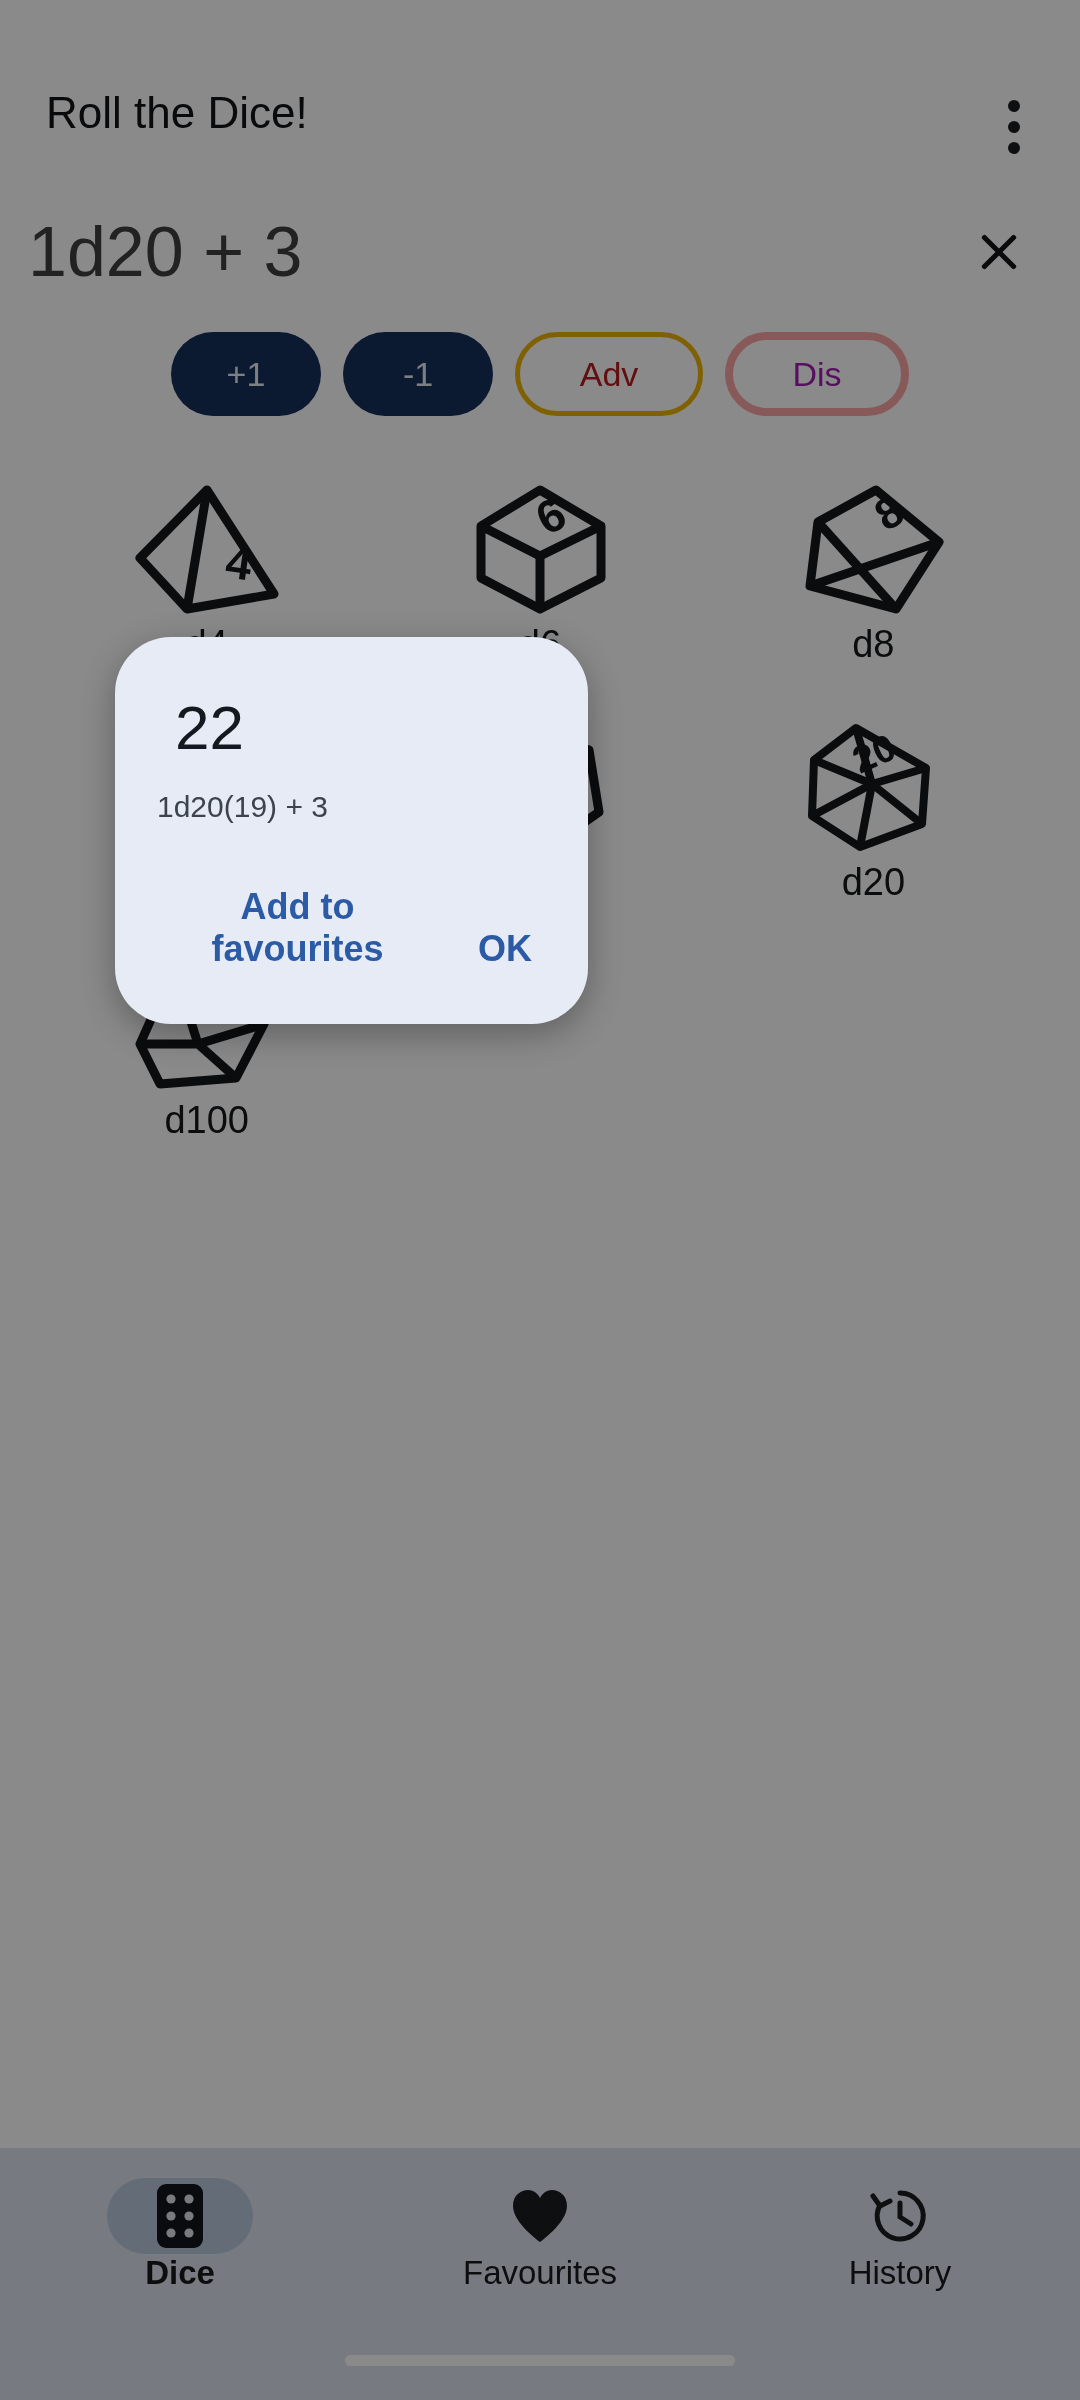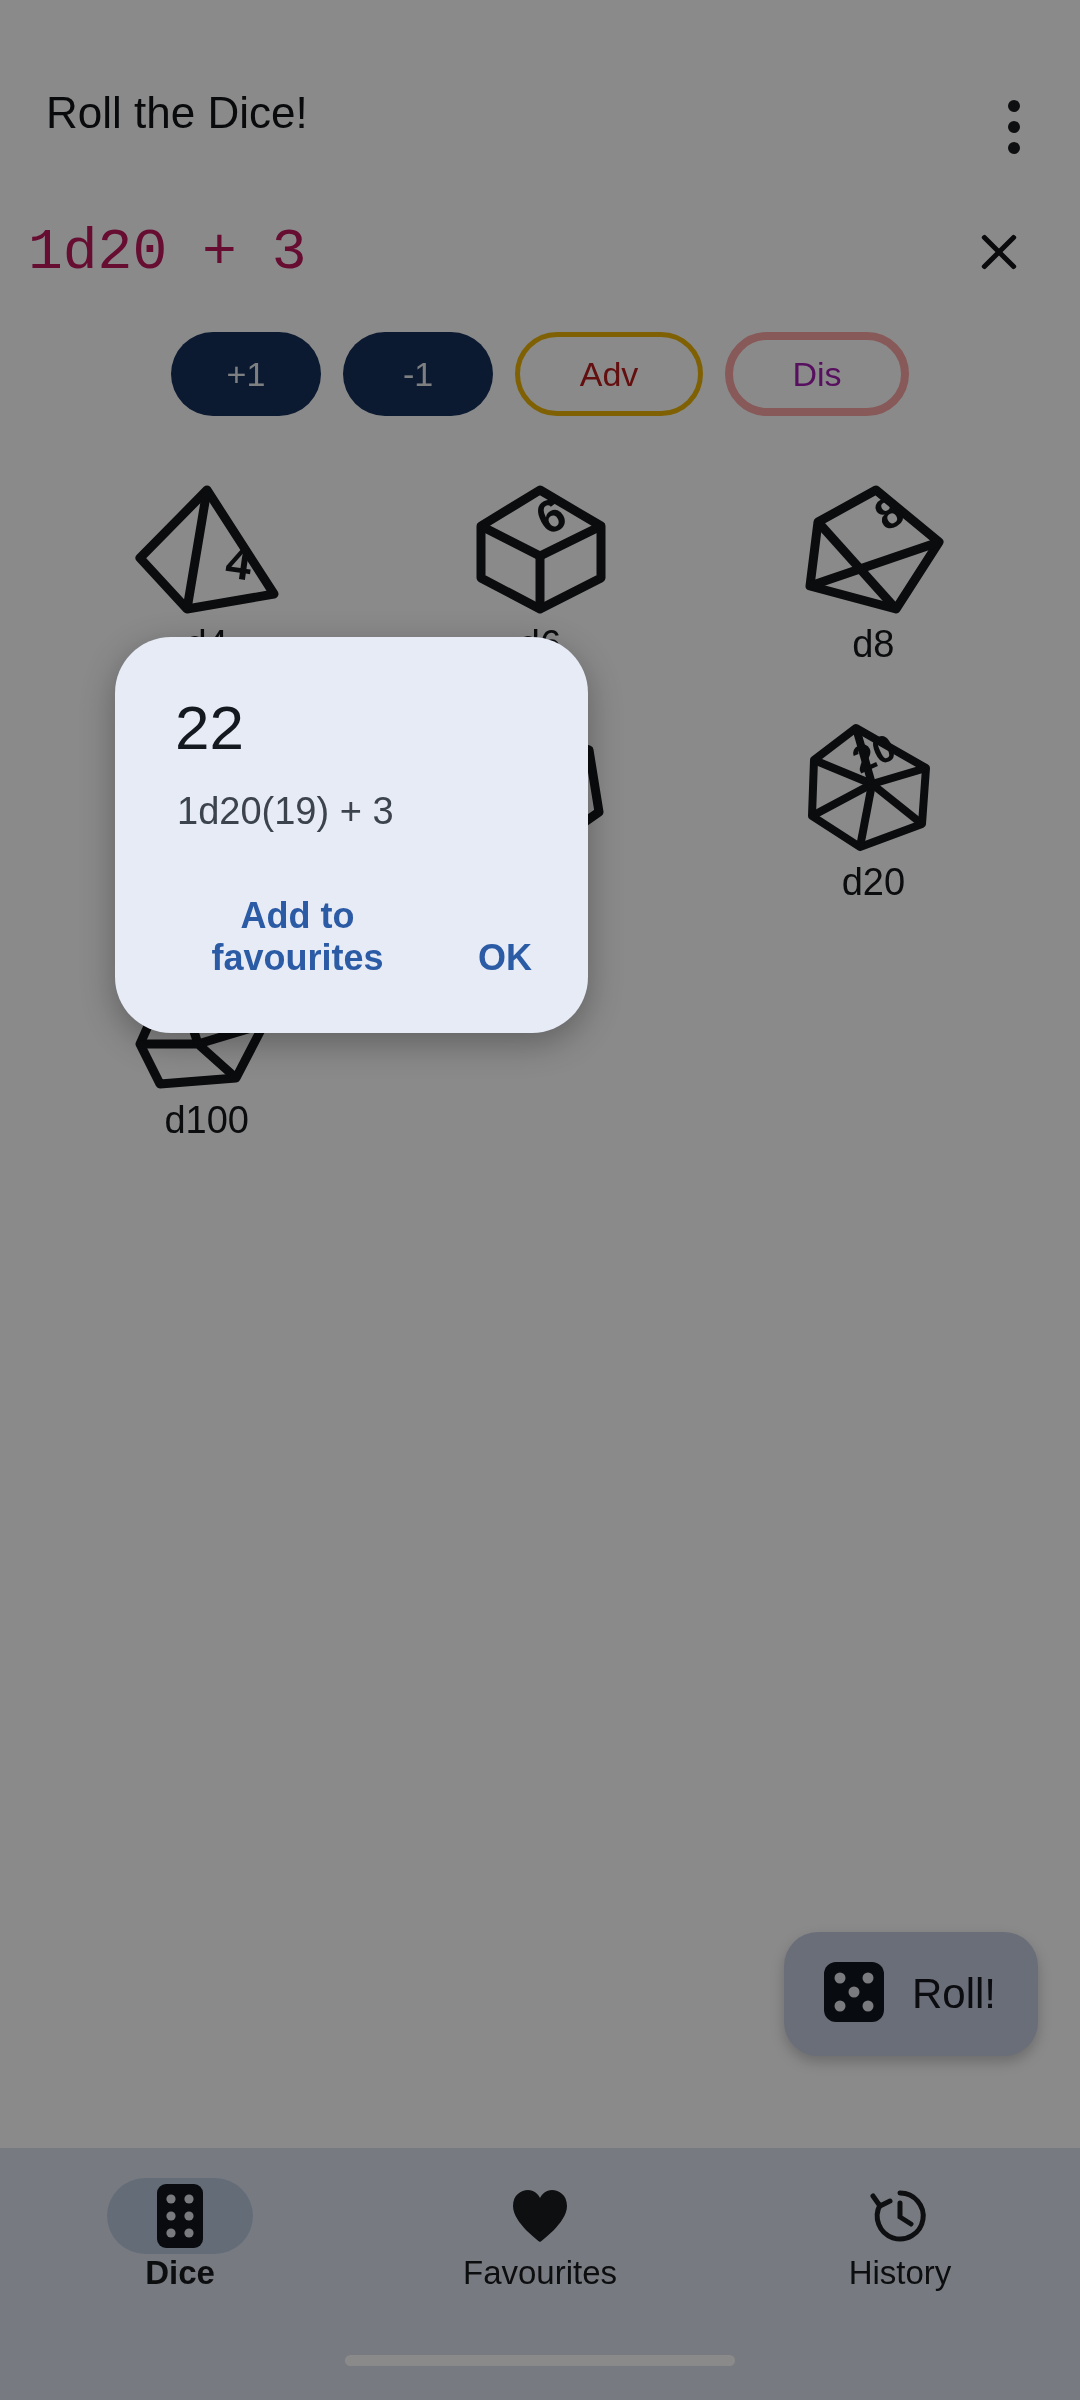--- a/index.html
+++ b/index.html
@@ -38,21 +38,21 @@
   .appbar-title { font-size:44px; color:#121417; font-weight:400; }
   .kebab { display:flex; flex-direction:column; gap:9px; padding:12px 16px; cursor:pointer; }
   .kebab i { width:12px; height:12px; border-radius:50%; background:#1b1c1e; display:block; }
 
   
   .formula-row {
     height:104px; flex:0 0 104px;
     display:flex; align-items:center; justify-content:space-between;
     padding:0 52px 0 28px;
   }
-  .formula-text { font-size:58px; color:#be185d; font-weight:400;font-family:Liberation Mono, monospace; }
+  .formula-text { font-size:70px; color:#404040; font-weight:400; }
   .close-x { width:58px; height:58px; position:relative; cursor:pointer; }
   .close-x:before, .close-x:after {
     content:""; position:absolute; left:50%; top:50%;
     width:46px; height:5px; background:#131417; border-radius:2px;
   }
   .close-x:before { transform:translate(-50%,-50%) rotate(45deg); }
   .close-x:after  { transform:translate(-50%,-50%) rotate(-45deg); }
 
   
   .chips {
@@ -123,21 +123,21 @@
   
   #dialog {
     position:absolute;
     left:115px; top:637px; width:473px;
     background:#e6ebf6;
     border-radius:56px;
     padding:58px 0 0 0;
     box-shadow:0 10px 34px rgba(0,0,0,.30);
   }
   .dlg-title { font-size:62px; color:#14181f; padding:0 60px; line-height:1.05; }
-  .dlg-body  { font-size:38px; color:#3d434c; padding:30px 42px 0 62px; }
+  .dlg-body  { font-size:30px; color:#3d434c; padding:30px 42px 0 42px; }
   .dlg-actions {
     display:flex; align-items:flex-end; justify-content:flex-end;
     gap:10px; padding:48px 34px 40px 34px;
   }
   .dlg-btn {
     font-size:36px; color:#2c5ba6; font-weight:600;
     padding:14px 22px; border-radius:26px; background:transparent;
     border:none; cursor:pointer; font-family:"Liberation Sans", sans-serif;
   }
 </style>
@@ -293,35 +293,20 @@
         <text x="46" y="68" font-family="Liberation Sans, sans-serif" font-size="32" font-weight="700" fill="#15171a" transform="rotate(-32 46 68)">%</text>
       </svg>
         </span>
       <span class="die-label">d100</span>
     </div>
 
   </div>
 
   <div class="spacer"></div>
 
-  <div class="fab-wrap">
-    <div class="fab">
-      <span>
-        <svg width="64" height="64" viewBox="0 0 64 64">
-          <rect x="2" y="2" width="60" height="60" rx="12" fill="#10151c"></rect>
-          <circle cx="18" cy="18" r="5.5" fill="#dfe3ea"></circle>
-          <circle cx="46" cy="18" r="5.5" fill="#dfe3ea"></circle>
-          <circle cx="32" cy="32" r="5.5" fill="#dfe3ea"></circle>
-          <circle cx="18" cy="46" r="5.5" fill="#dfe3ea"></circle>
-          <circle cx="46" cy="46" r="5.5" fill="#dfe3ea"></circle>
-        </svg>
-      </span>
-      <span class="fab-label">Roll!</span>
-    </div>
-  </div>
 
   <div class="bottomnav">
     <div class="nav-item active">
       <span class="nav-icon-pill">
         <svg width="50" height="68" viewBox="0 0 50 68">
           <rect x="2" y="2" width="46" height="64" rx="9" fill="#11161d"></rect>
           <circle cx="16" cy="17" r="4.6" fill="#dfe3ea"></circle>
             <circle cx="34" cy="17" r="4.6" fill="#dfe3ea"></circle>
           <circle cx="16" cy="34" r="4.6" fill="#dfe3ea"></circle>
             <circle cx="34" cy="34" r="4.6" fill="#dfe3ea"></circle>

